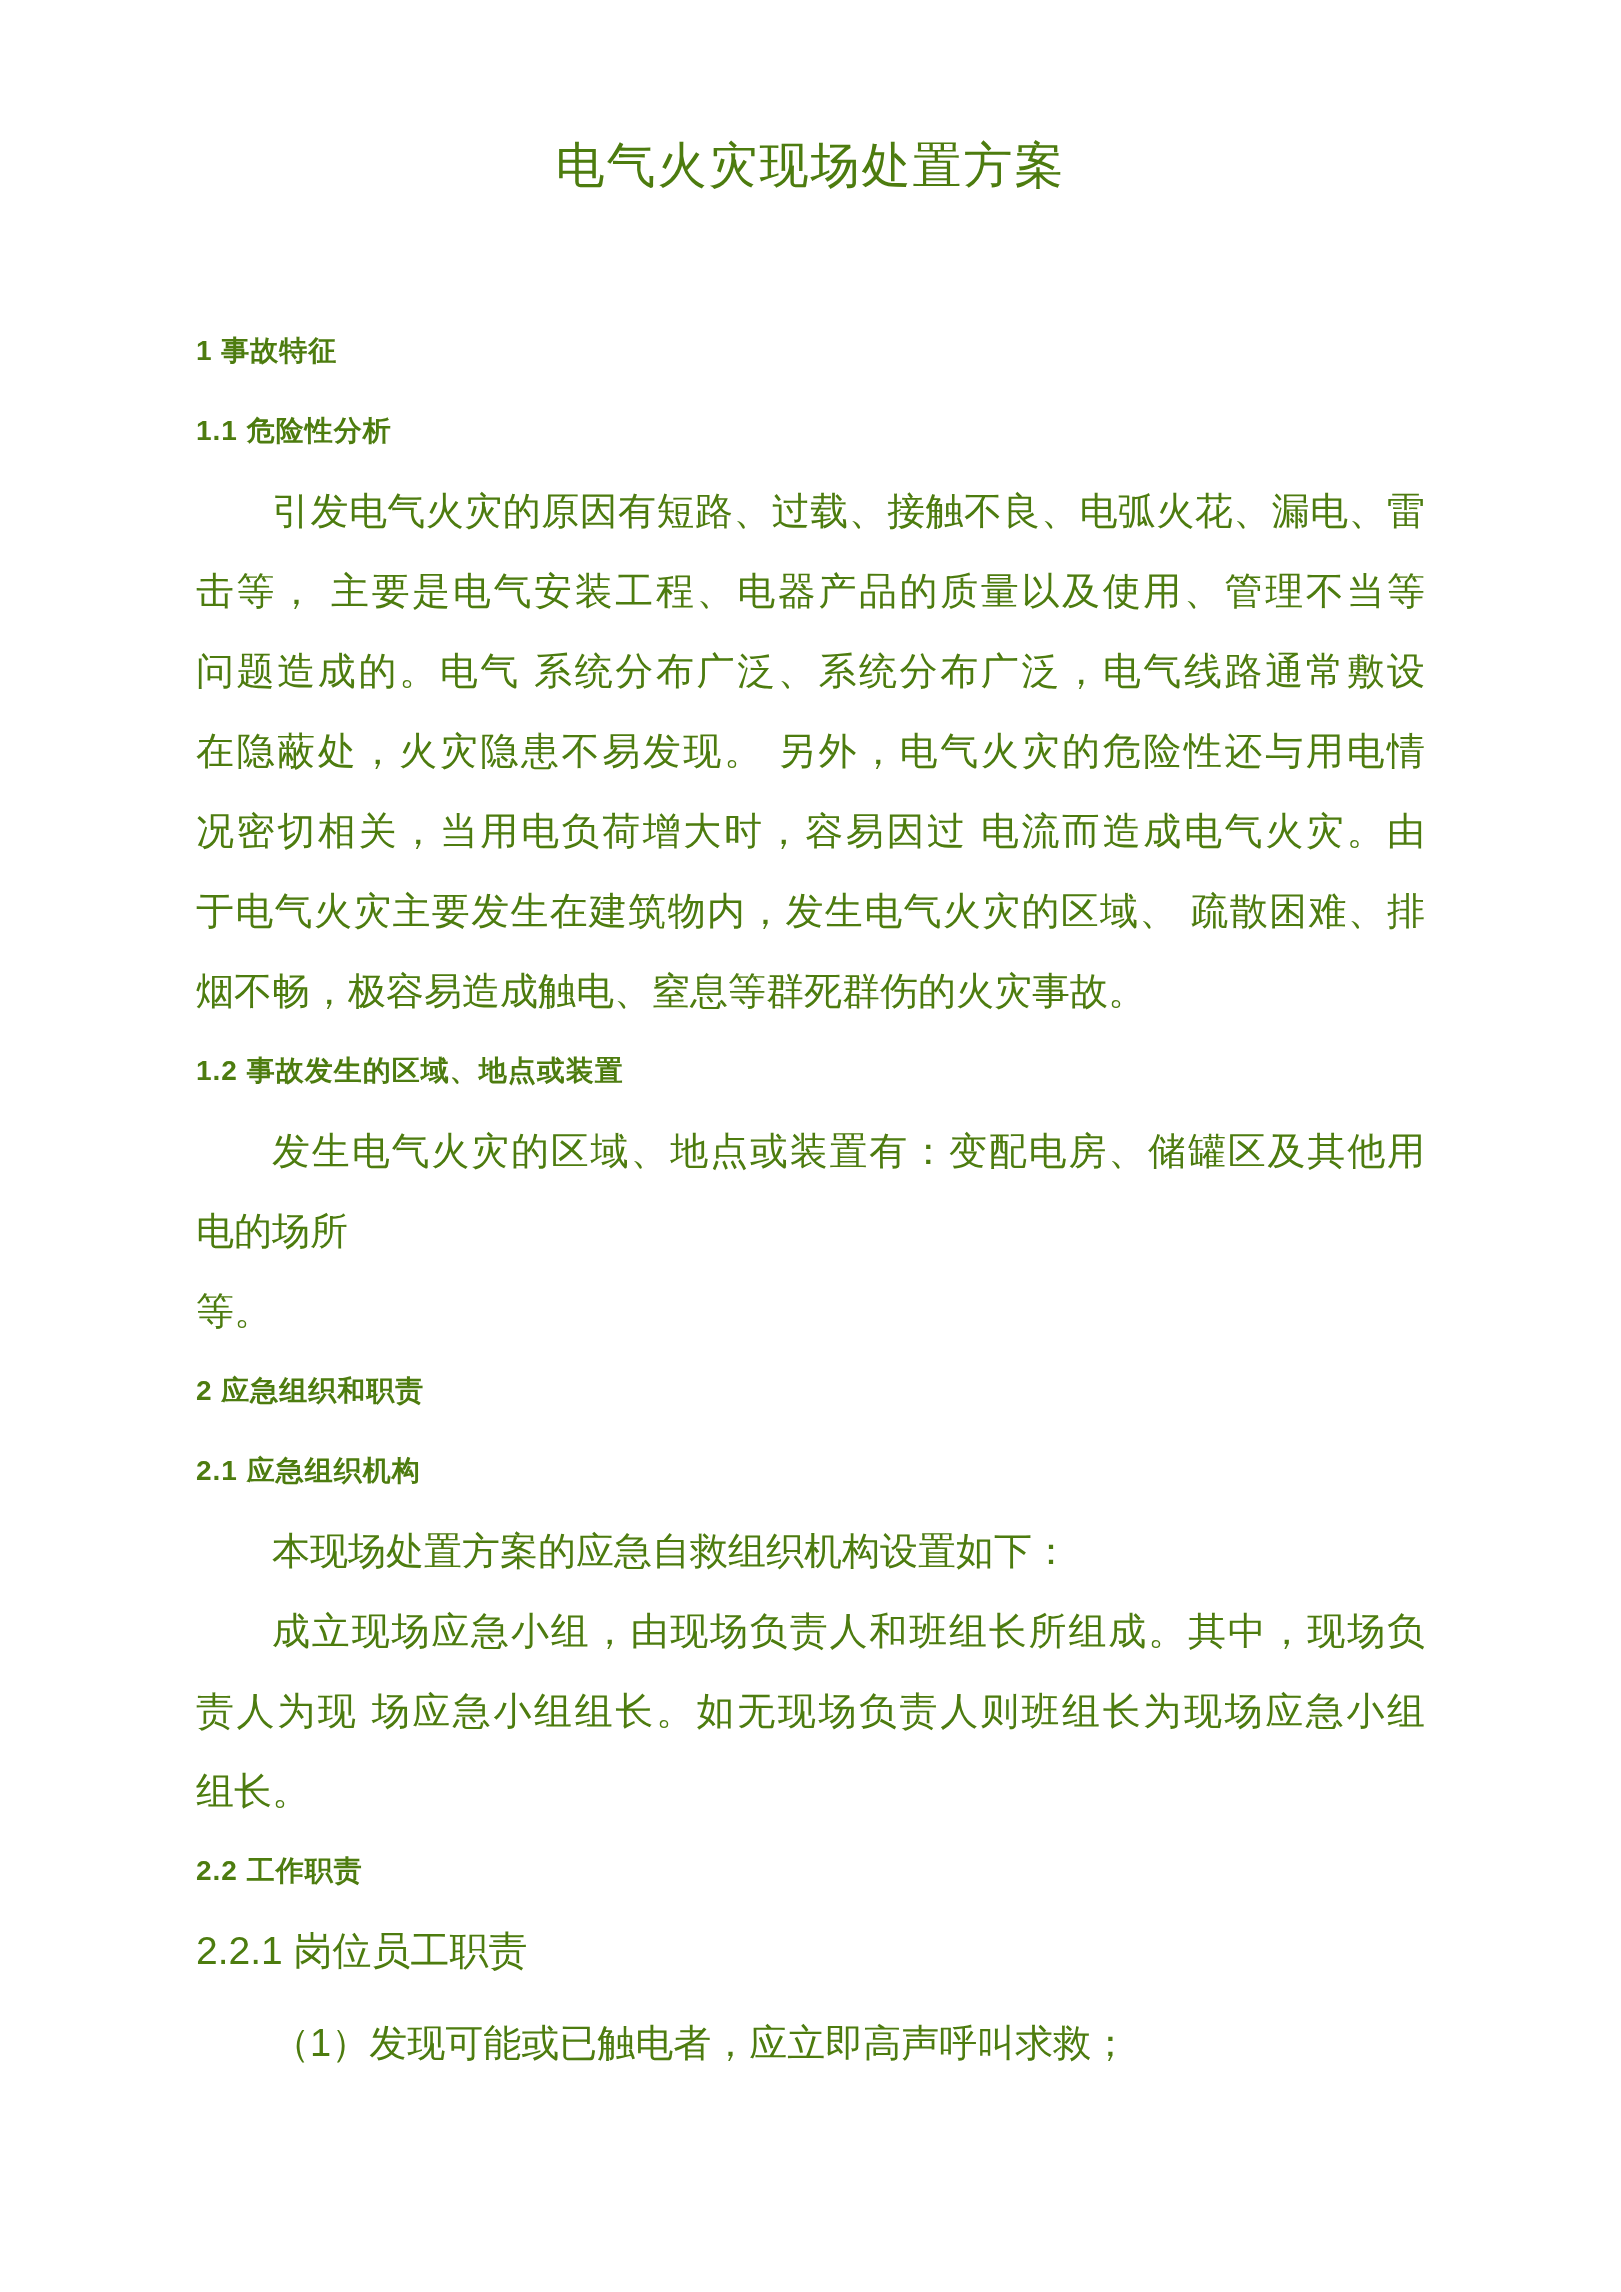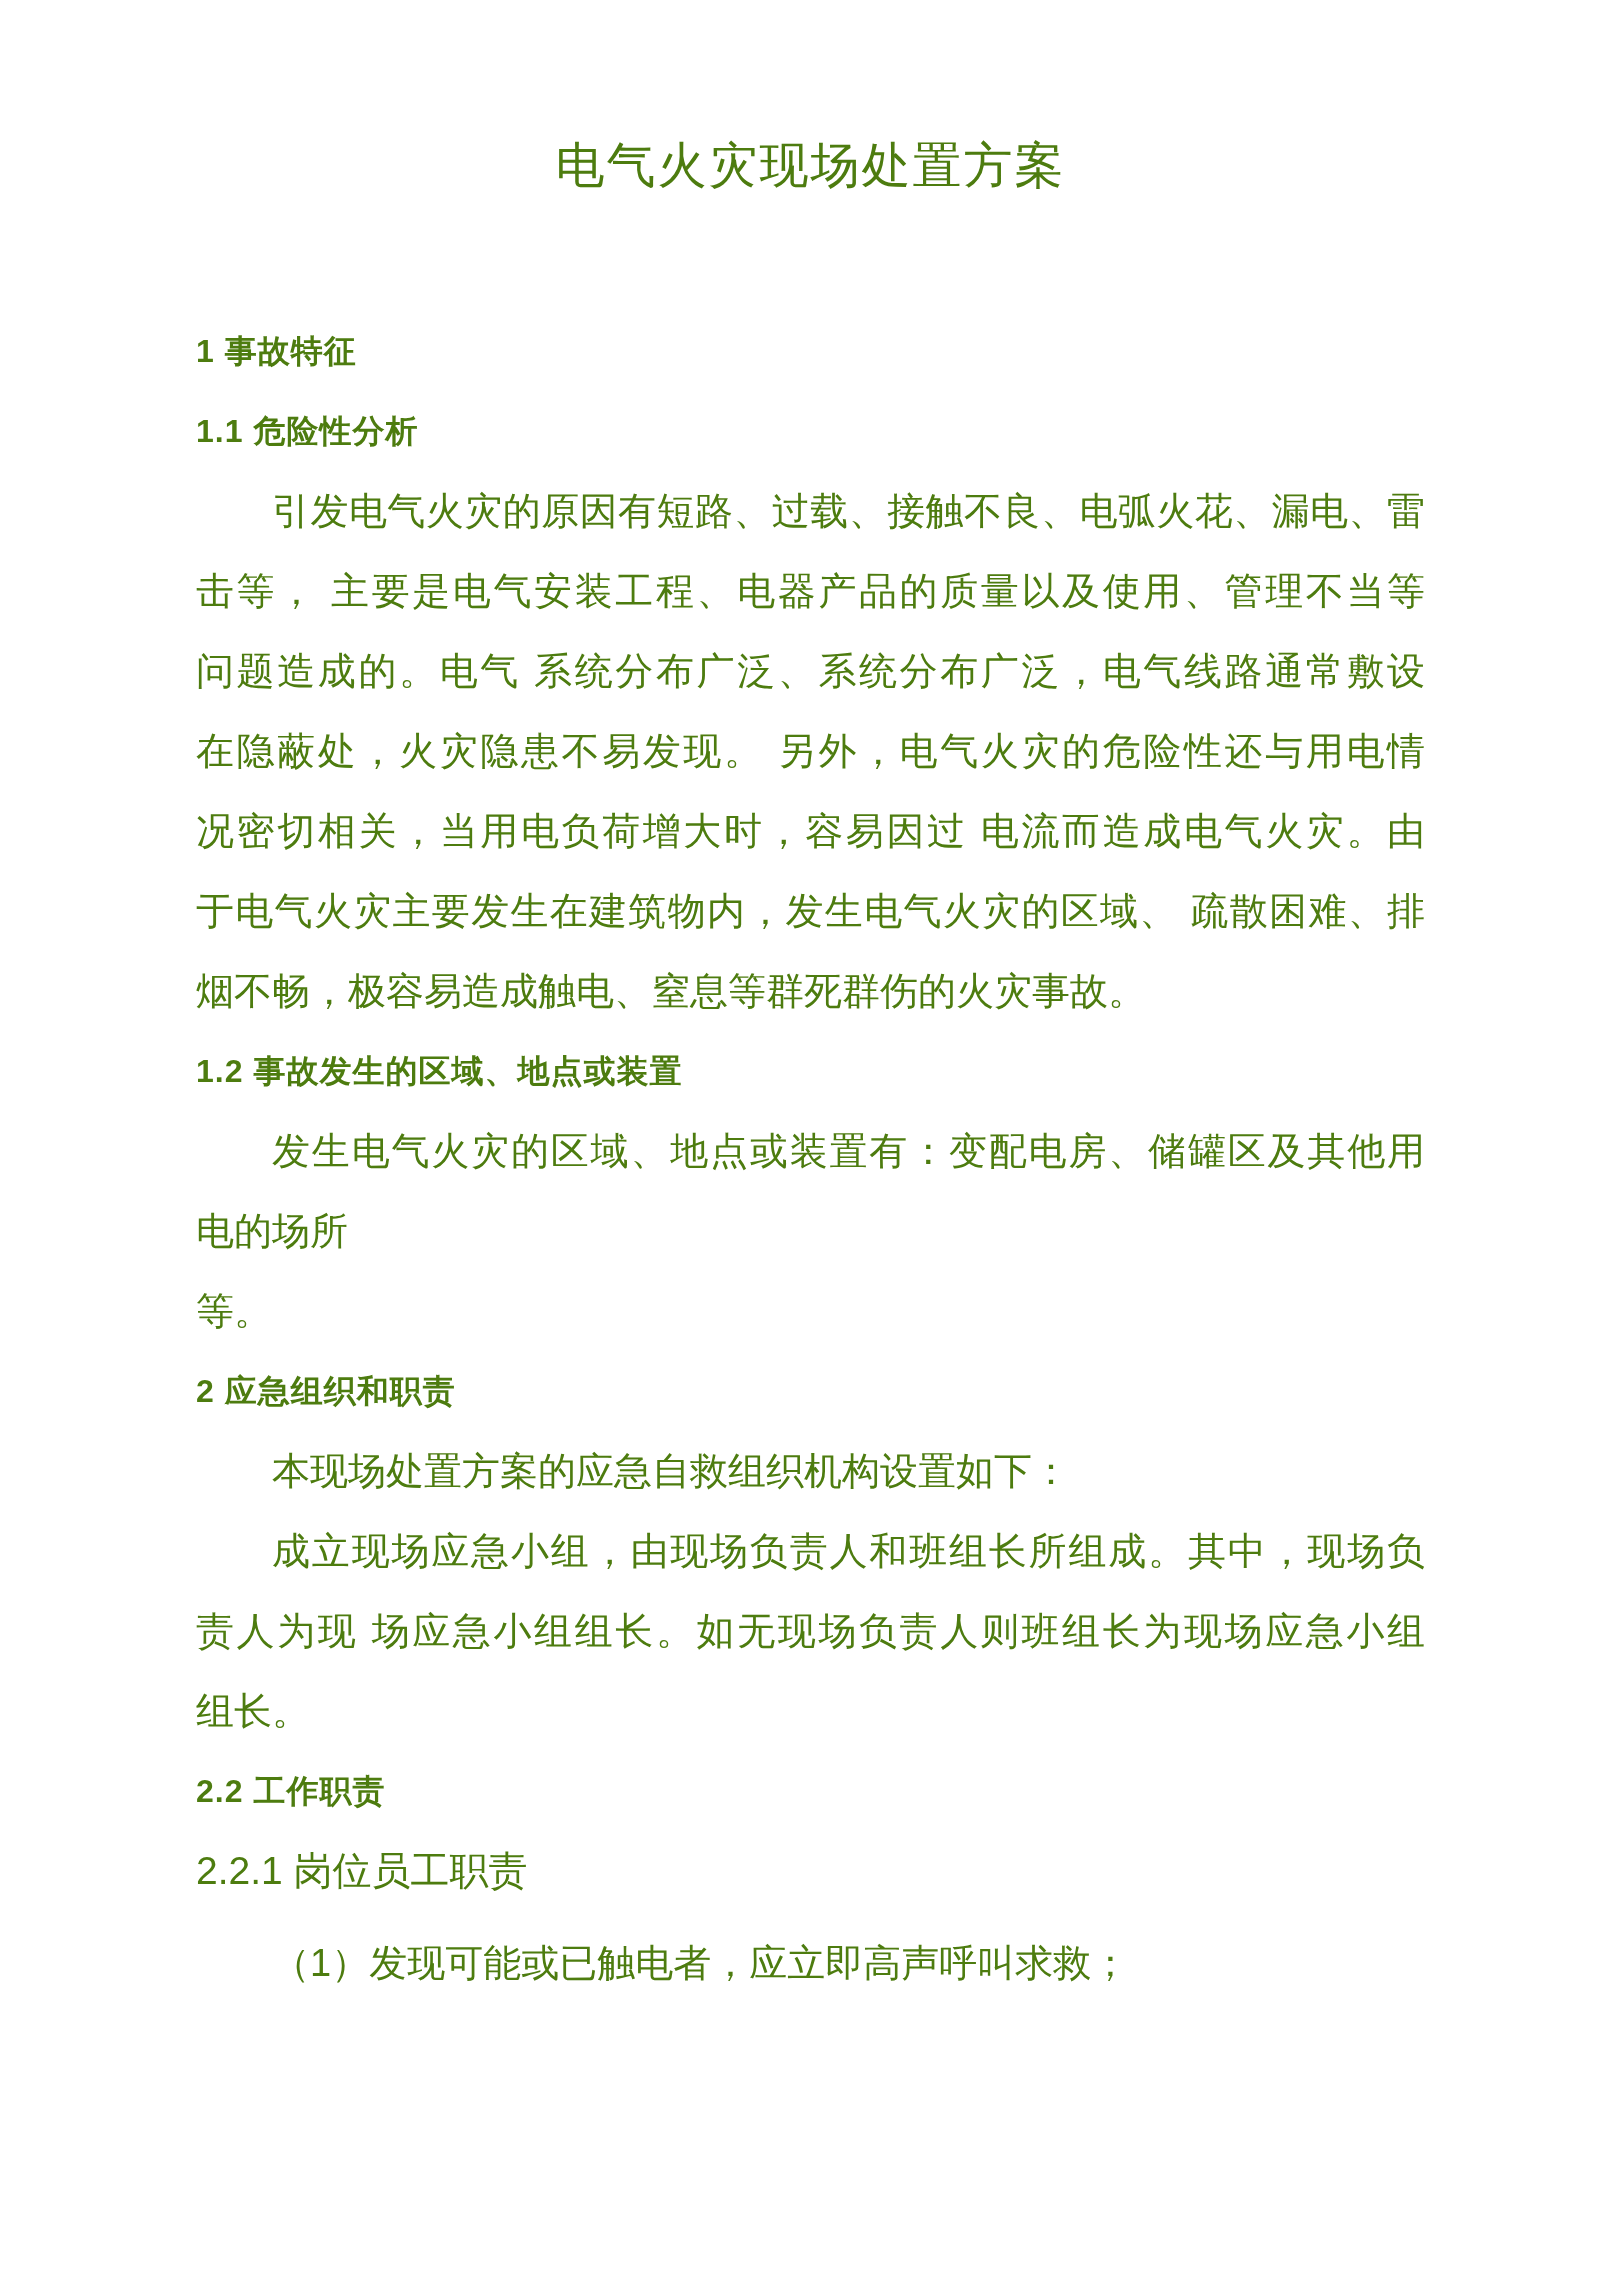--- a/index.html
+++ b/index.html
@@ -27,21 +27,21 @@
     letter-spacing: 2px;
     margin-bottom: 106px;
   }
   .line {
     font-size: 38px;
     line-height: 80px;
     font-weight: 400;
     white-space: pre-wrap;
   }
   .h1, .h2 {
-    font-size: 32px;
+    font-size: 28px;
     font-weight: 700;
     letter-spacing: 1px;
   }
   .h3 {
     font-size: 39px;
     font-weight: 400;
   }
   .indent {
     text-indent: 76px;
   }
@@ -80,20 +80,21 @@
   <div class="line h2">1.2 事故发生的区域、地点或装置</div>
 
   <div class="line indent just">发生电气火灾的区域、地点或装置有：变配电房、储罐区及其他用</div>
 
   <div class="line">电的场所</div>
 
   <div class="line">等。</div>
 
   <div class="line h1">2 应急组织和职责</div>
 
+  <div class="line h2">2.1 应急组织机构</div>
 
   <div class="line indent">本现场处置方案的应急自救组织机构设置如下：</div>
 
   <div class="line indent just">成立现场应急小组，由现场负责人和班组长所组成。其中，现场负</div>
 
   <div class="line just">责人为现 场应急小组组长。如无现场负责人则班组长为现场应急小组</div>
 
   <div class="line">组长。</div>
 
   <div class="line h2">2.2 工作职责</div>

